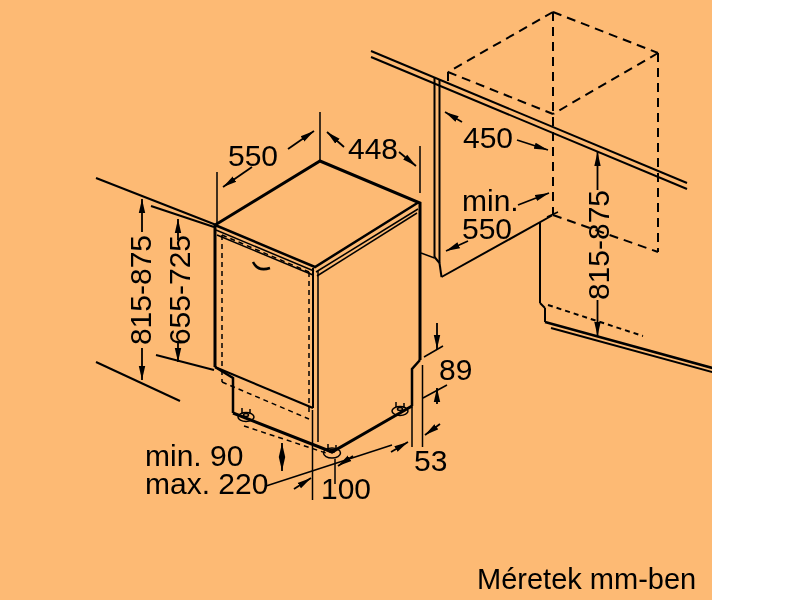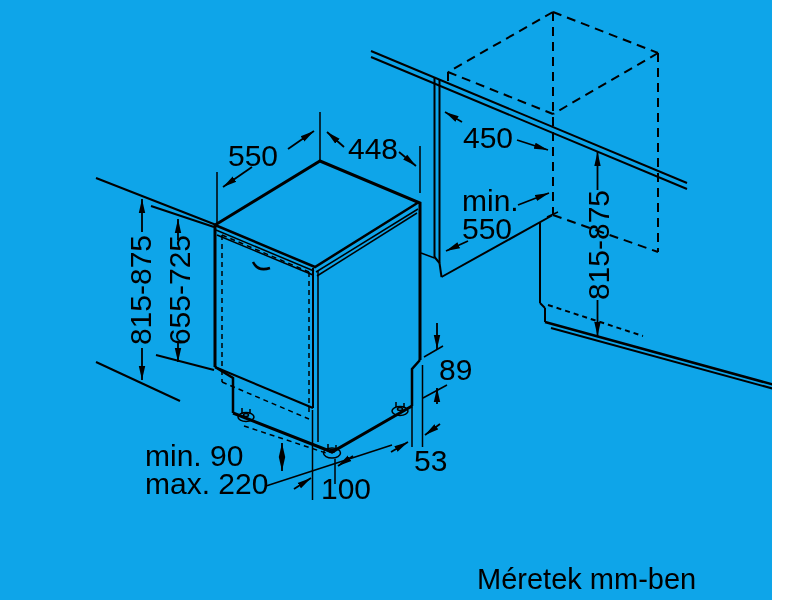--- a/index.html
+++ b/index.html
@@ -1,16 +1,16 @@
 <!DOCTYPE html>
 <html><head>
 <meta charset="utf-8">
 <style>
   html,body{margin:0;padding:0;background:#ffffff;}
-  .stage{position:relative;width:772px;height:600px;background:#0ea5e9;overflow:hidden;
+  .stage{position:relative;width:712px;height:600px;background:#fdba74;overflow:hidden;
          font-family:"Liberation Sans", sans-serif;text-decoration:underline;}
   svg{display:block;}
   text{fill:#000000;font-family:"Liberation Sans", sans-serif;font-size:30px;}
   text.caption{font-size:29px;}
   .ln{stroke:#000000;fill:none;}
   .w1{stroke-width:1.5;}
   .w2{stroke-width:2;}
   .w25{stroke-width:2.5;}
   .w3{stroke-width:3;}
   .dash{stroke-dasharray:9,6;}

